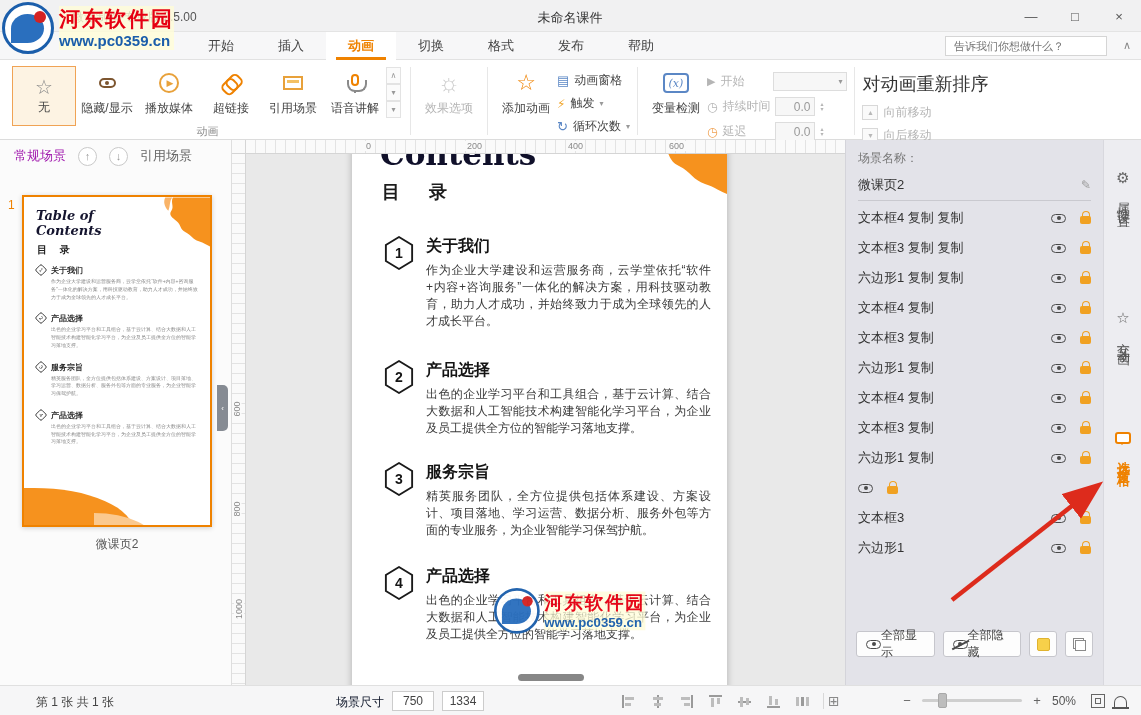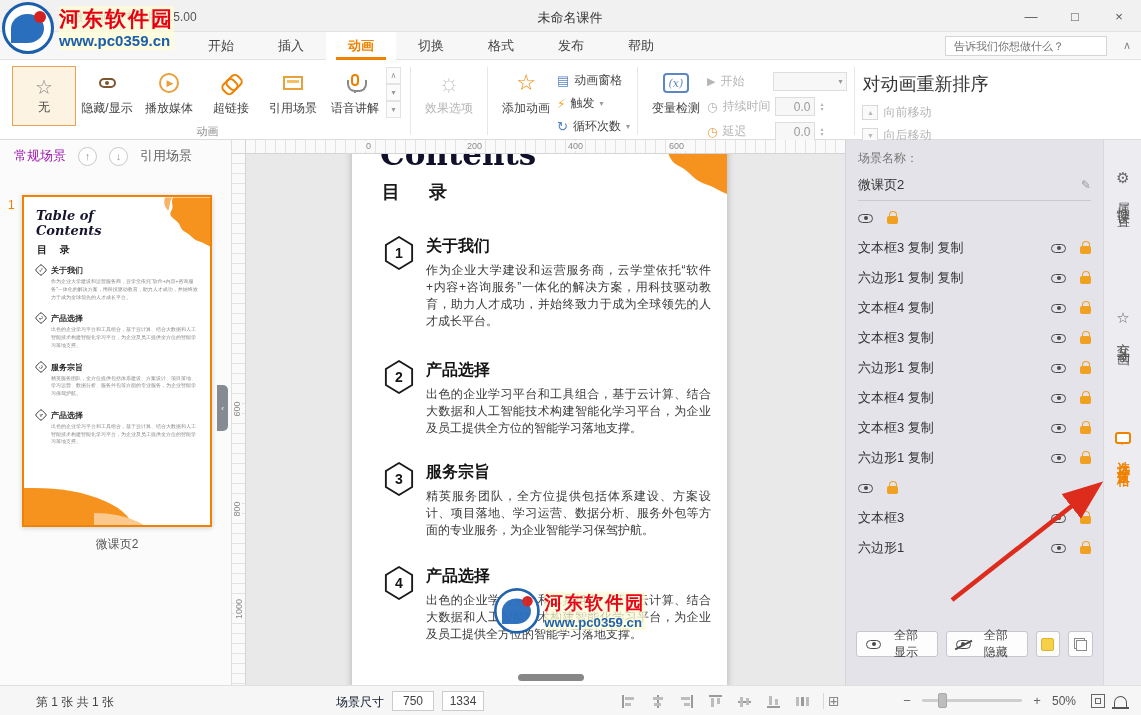--- a/index.html
+++ b/index.html
@@ -118,21 +118,21 @@
 .rp-edit{color:#999;font-size:12px;}
 .layers{margin-top:2px;}
 .layer-row{height:30px;display:flex;align-items:center;}
 .layer-name{flex:1;font-size:13px;color:#333;white-space:nowrap;overflow:hidden;}
 .eye{display:inline-block;width:15px;height:9px;border:1.6px solid #4a4a4a;border-radius:60% 60% 60% 60%/100% 100% 100% 100%;position:relative;flex:0 0 auto;}
 .eye::after{content:'';position:absolute;left:50%;top:50%;transform:translate(-50%,-50%);width:4px;height:4px;background:#4a4a4a;border-radius:50%;}
 .eye-off::before{content:'';position:absolute;left:-3px;top:3px;width:19px;height:1.5px;background:#4a4a4a;transform:rotate(-28deg);z-index:2;}
 .lock{display:inline-block;width:11px;height:8px;background:#f0a122;border-radius:2px;position:relative;margin-left:14px;margin-top:4px;flex:0 0 auto;}
 .lock::before{content:'';position:absolute;left:1.5px;top:-5px;width:6px;height:6px;border:1.6px solid #f0a122;border-bottom:none;border-radius:4px 4px 0 0;}
 .rp-bottom{position:absolute;left:10px;right:10px;bottom:28px;display:flex;align-items:center;gap:8px;}
-.rp-btn{height:26px;border:1px solid #c6c6cc;background:#fdfdfd;border-radius:3px;display:flex;align-items:center;gap:13px;padding:0 9px;font-size:12px;color:#444;}
+.rp-btn{height:26px;border:1px solid #c6c6cc;background:#fdfdfd;border-radius:3px;display:flex;align-items:center;gap:0;padding:0 9px;font-size:12px;color:#444;}
 .rp-sq{width:30px;height:26px;border:1px solid #c6c6cc;background:#fdfdfd;border-radius:3px;display:flex;align-items:center;justify-content:center;}
 .ic-note{width:13px;height:13px;background:#f7d04a;border:1px solid #e0b32e;border-radius:2px;}
 .ic-copy{position:relative;width:13px;height:13px;}
 .ic-copy::before{content:'';position:absolute;left:0;top:0;width:9px;height:9px;border:1.5px solid #8a8a8a;background:#fff;}
 .ic-copy::after{content:'';position:absolute;right:0;bottom:0;width:9px;height:9px;border:1.5px solid #8a8a8a;background:#fff;}
 
 
 .right-tabs{position:absolute;left:1103px;top:140px;width:38px;height:545px;background:#ededf1;border-left:1px solid #d8d8de;}
 .vtab{position:absolute;left:0;width:38px;display:flex;flex-direction:column;align-items:center;gap:7px;}
 .vtab-ic{font-size:15px;color:#666;line-height:1;}
@@ -460,20 +460,21 @@
   <div class="panel-collapse">‹</div>
 
   <div class="right-panel">
     <div class="rp-label">场景名称：</div>
     <div class="rp-name-row">
       <span class="rp-name">微课页2</span>
       <span class="rp-edit">✎</span>
     </div>
     <div class="layers">
       <div class="layer-row">
+          <span class="layer-name">文本框4 复制 复制</span>
           <span class="eye"></span>
           <span class="lock"></span>
         </div>
       <div class="layer-row">
           <span class="layer-name">文本框3 复制 复制</span>
           <span class="eye"></span>
           <span class="lock"></span>
         </div>
       <div class="layer-row">
           <span class="layer-name">六边形1 复制 复制</span>

